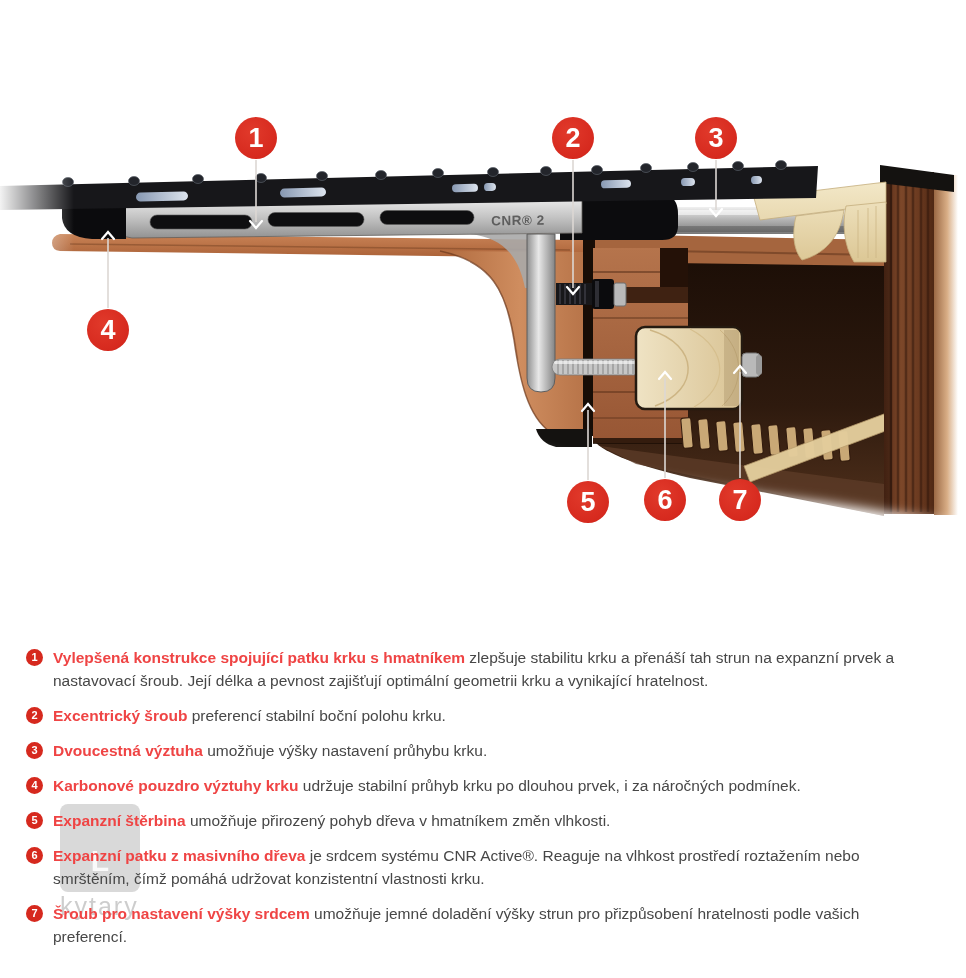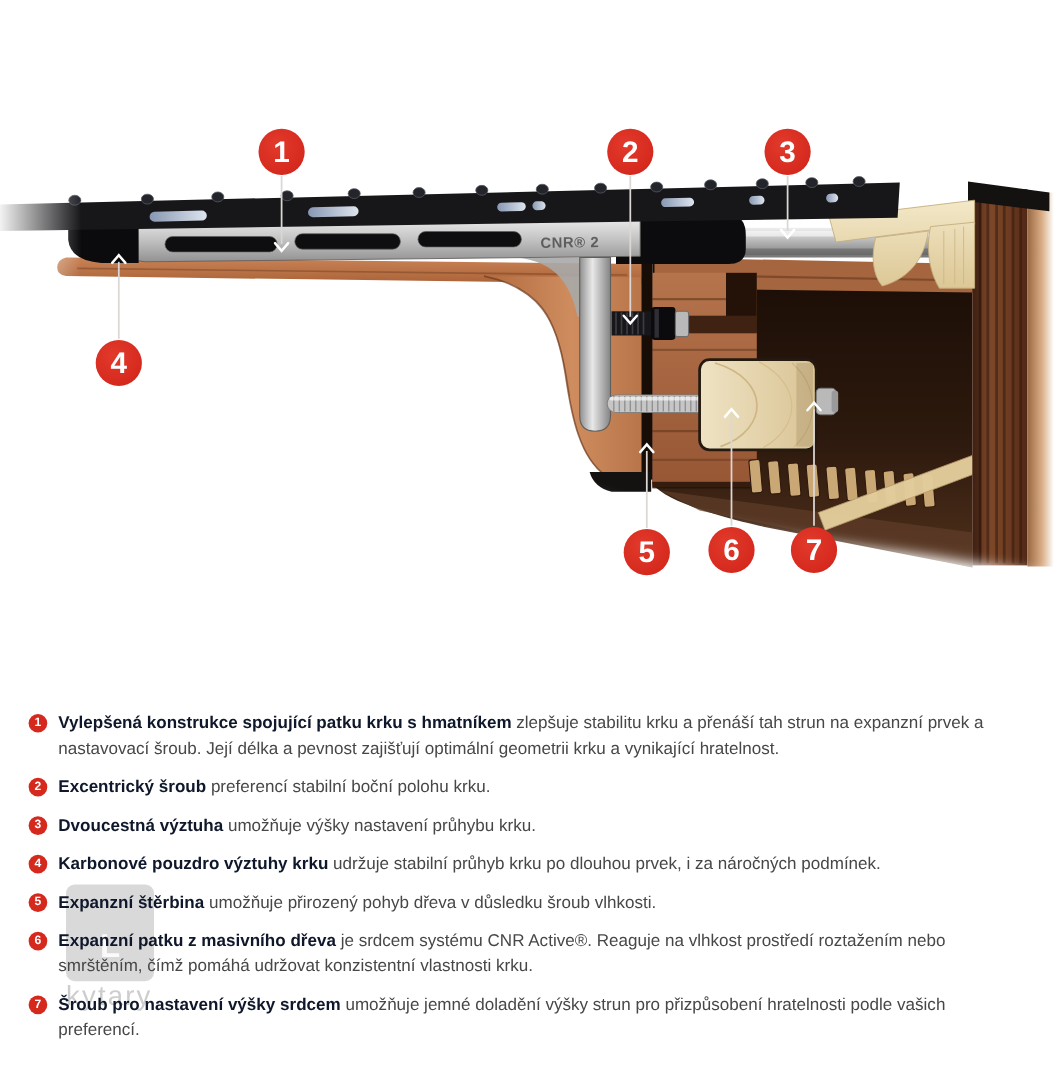--- a/index.html
+++ b/index.html
@@ -6,21 +6,21 @@
   .page{position:relative;width:966px;height:978px;background:#fff;overflow:hidden;
         font-family:"Liberation Sans",sans-serif;}
   .diagram-wrap{position:absolute;left:0;top:0;width:966px;height:640px;}
   .callout-num{font-family:"Liberation Sans",sans-serif;font-weight:bold;fill:#fff;}
   .engraving{font-family:"Liberation Sans",sans-serif;font-weight:bold;fill:#4e4e4e;opacity:.85;letter-spacing:.5px;}
   .legend{position:absolute;left:0;top:646px;width:966px;padding:0 0 0 26px;box-sizing:border-box;z-index:2;}
   .legend-item{display:flex;align-items:flex-start;margin-bottom:12px;}
   .badge{flex:0 0 auto;width:17px;height:17px;border-radius:50%;background:#d6291e;color:#fff;
          font-size:11px;font-weight:bold;line-height:17px;text-align:center;margin:3px 10px 0 0;}
   .legend-text{width:866px;font-size:15.5px;line-height:23px;color:#474747;}
-  .legend-text b{color:#0f172a;}
+  .legend-text b{color:#ef4444;}
   .watermark{position:absolute;left:60px;top:804px;z-index:1;pointer-events:none;}
   .wm-logo{width:80px;height:88px;background:rgba(164,164,164,.42);border-radius:8px;
            display:flex;align-items:flex-end;justify-content:center;}
   .wm-letter{color:rgba(255,255,255,.85);font-size:30px;font-weight:bold;margin-bottom:14px;}
   .wm-text{margin-top:0px;font-size:25px;color:rgba(150,150,150,.48);letter-spacing:2px;}
 </style>
 </head>
 <body>
 
 <div class="page">
@@ -345,21 +345,21 @@
     <div class="legend-text"><b>Dvoucestná výztuha</b> <span>umožňuje výšky nastavení průhybu krku.</span></div>
   </div>
 
   <div class="legend-item">
     <div class="badge">4</div>
     <div class="legend-text"><b>Karbonové pouzdro výztuhy krku</b> <span>udržuje stabilní průhyb krku po dlouhou prvek, i za náročných podmínek.</span></div>
   </div>
 
   <div class="legend-item">
     <div class="badge">5</div>
-    <div class="legend-text"><b>Expanzní štěrbina</b> <span>umožňuje přirozený pohyb dřeva v důsledku šroub vlhkosti.</span></div>
+    <div class="legend-text"><b>Expanzní štěrbina</b> <span>umožňuje přirozený pohyb dřeva v hmatníkem změn vlhkosti.</span></div>
   </div>
 
   <div class="legend-item">
     <div class="badge">6</div>
     <div class="legend-text"><b>Expanzní patku z masivního dřeva</b> <span>je srdcem systému CNR Active®. Reaguje na vlhkost prostředí roztažením nebo smrštěním, čímž pomáhá udržovat konzistentní vlastnosti krku.</span></div>
   </div>
 
   <div class="legend-item">
     <div class="badge">7</div>
     <div class="legend-text"><b>Šroub pro nastavení výšky srdcem</b> <span>umožňuje jemné doladění výšky strun pro přizpůsobení hratelnosti podle vašich preferencí.</span></div>

